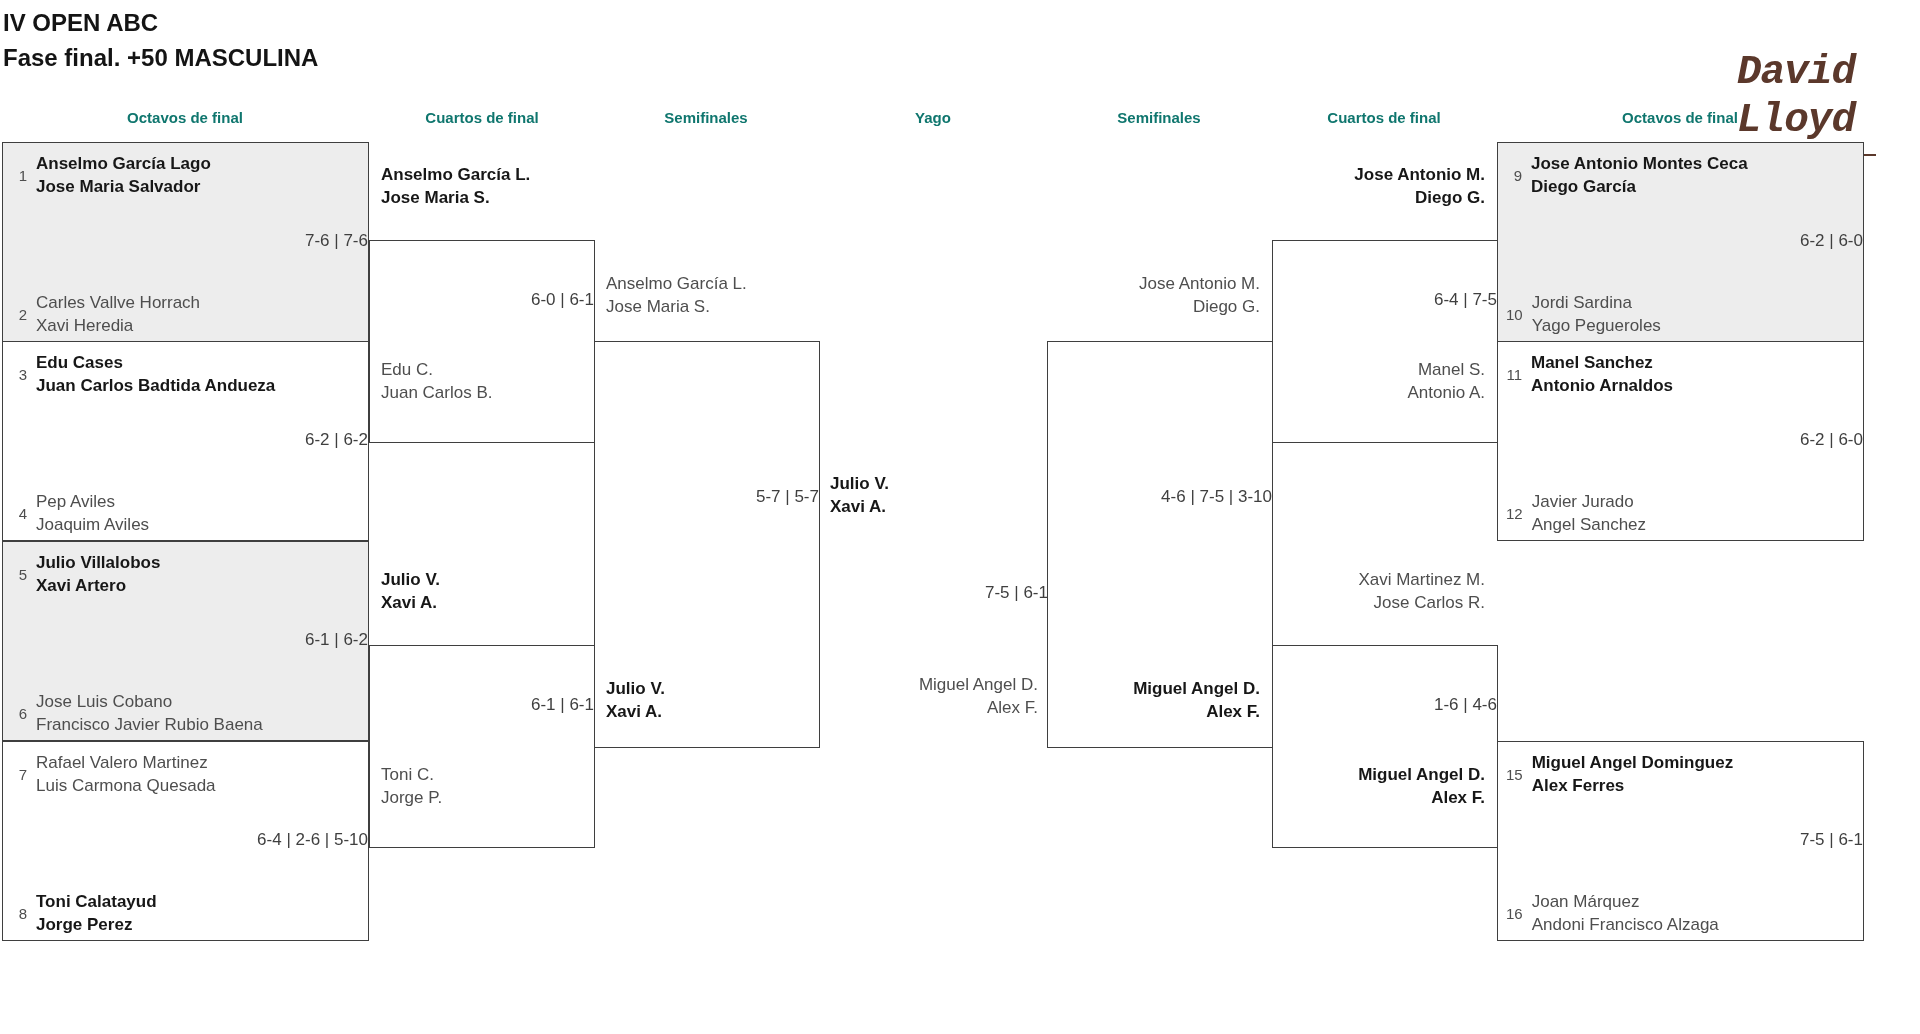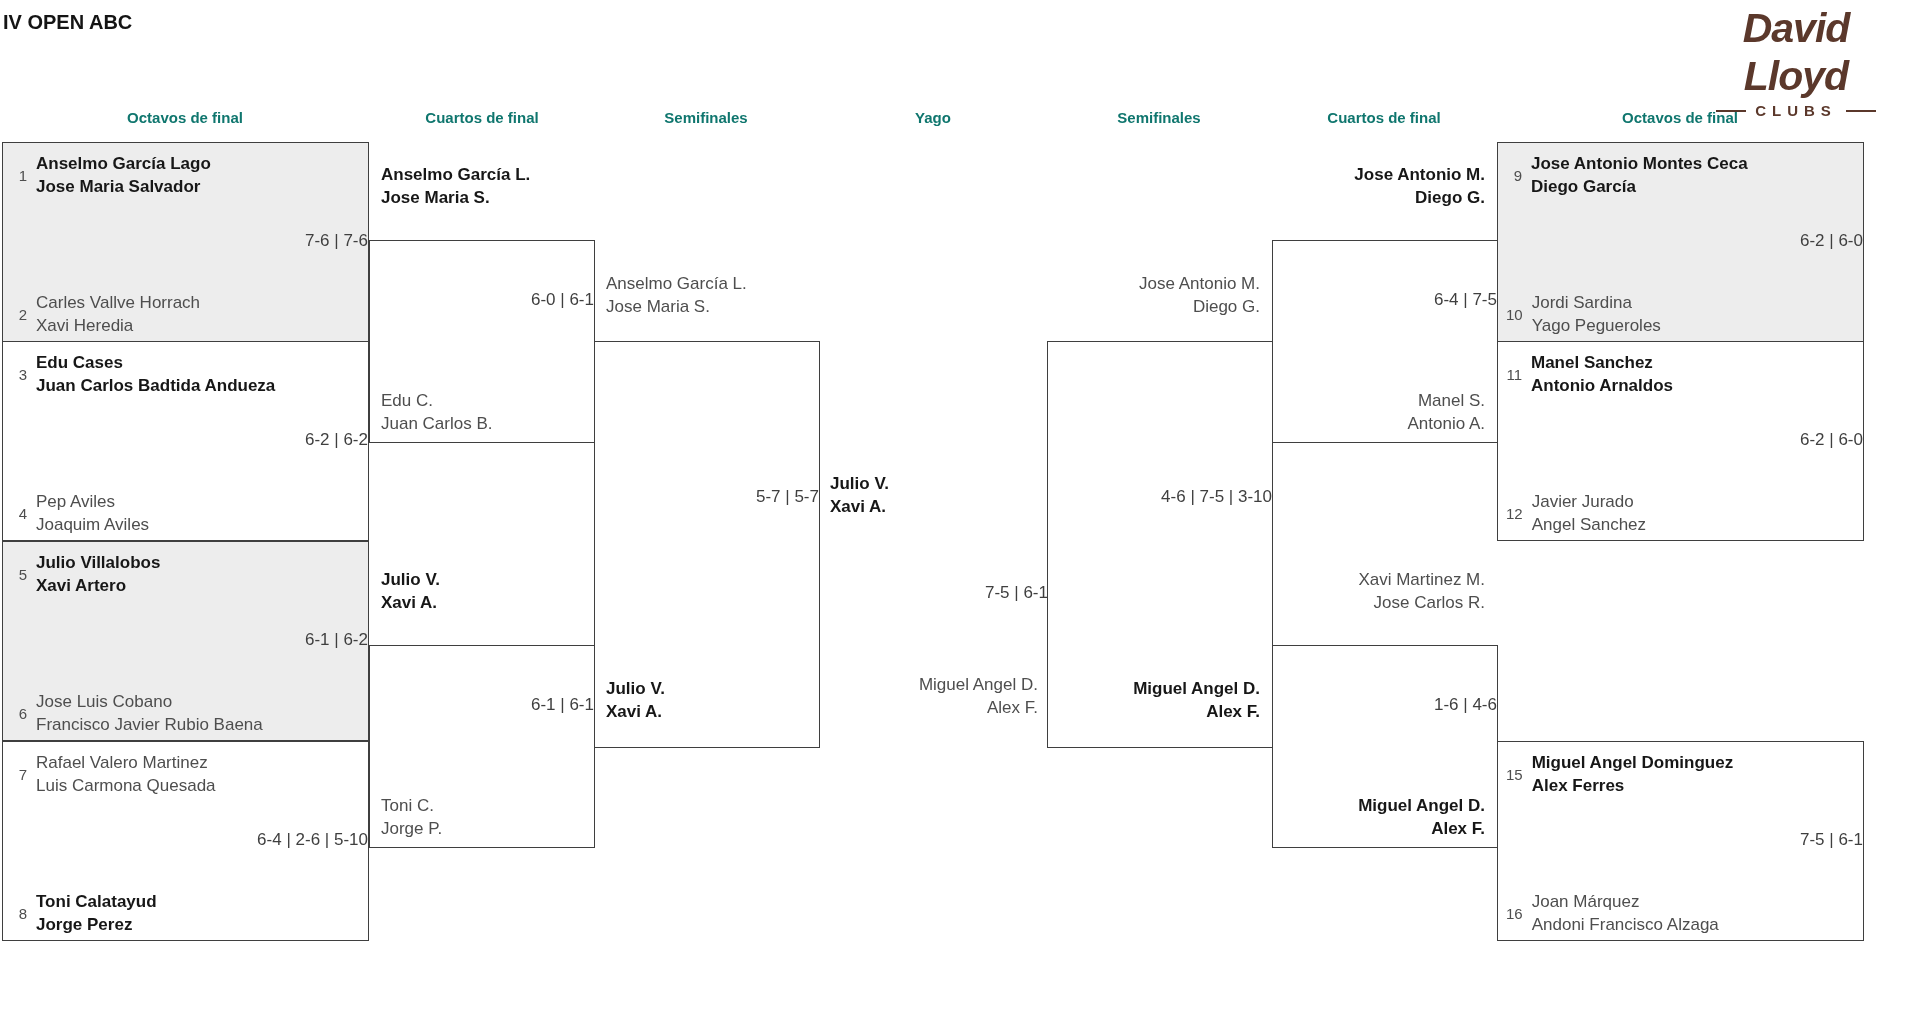--- a/index.html
+++ b/index.html
@@ -2,26 +2,26 @@
 <html><head>
 <meta charset="utf-8">
 <style>
   html,body{margin:0;padding:0;background:#ffffff;}
   body{width:1920px;height:1034px;position:relative;overflow:hidden;
        font-family:"Liberation Sans",sans-serif;color:#1a1a1a;}
 
   .stage{position:absolute;inset:0;}
 
   
-  .title{position:absolute;left:3px;top:5px;font-size:20px;line-height:35px;
+  .title{position:absolute;left:3px;top:5px;font-size:24px;line-height:35px;
          font-weight:600;color:#141414;white-space:nowrap;}
 
   .logo{position:absolute;top:4px;right:14px;width:220px;text-align:center;color:#5b382b;}
-  .logo-script{font-family:Liberation Sans, sans-serif;font-style:italic;font-weight:bold;
-               font-size:41px;line-height:48px;letter-spacing:-1px;}
+  .logo-script{font-family:Liberation Mono, monospace;font-style:italic;font-weight:bold;
+               font-size:41px;line-height:48px;letter-spacing:-1px;margin-top:44px;}
   .logo-clubs{margin-top:2px;display:flex;align-items:center;justify-content:center;gap:9px;
               font-size:15px;font-weight:bold;letter-spacing:6px;}
   .logo-line{width:30px;height:2px;background:#5b382b;}
 
   .rh{position:absolute;top:109px;width:240px;text-align:center;
       font-size:15px;font-weight:600;color:#0f766e;}
 
   
   .box{position:absolute;border:1px solid #3f3f3f;box-sizing:border-box;}
   .gray{background:#ededed;}
@@ -43,21 +43,21 @@
   .obox .pair1{top:9px;left:8px;}
   .obox .score{top:88px;}
   .obox .pair2{top:148px;left:8px;}
 
   
   .qbox{width:226px;height:203px;}
   .qbox-l{left:369px;}
   .qbox-r{left:1272px;}
   .qbox .pair1{top:-78px;left:11px;}
   .qbox .score{top:49px;}
-  .qbox .pair2{top:148px;left:11px;}
+  .qbox .pair2{top:117px;left:11px;}
 
   
   .sbox{width:226px;height:407px;}
   .sbox-l{left:594px;top:341px;}
   .sbox-r{left:1047px;top:341px;}
   .sbox .pair1{top:-70px;left:11px;}
   .sbox .score{top:145px;}
   .sbox .pair2{top:335px;left:11px;}
 
   
@@ -72,20 +72,21 @@
   .rside.obox .pair{left:8px;right:auto;text-align:left;}
   .rside.obox .names{align-items:flex-start;}
 </style>
 </head>
 <body>
 
 <div class="stage">
 
   <div class="title">
     <div>IV OPEN ABC</div>
+    <div>Fase final. +50 MASCULINA</div>
   </div>
 
   <div class="logo">
     <div class="logo-script">David Lloyd</div>
     <div class="logo-clubs">
       <span class="logo-line"></span>
       <span>CLUBS</span>
       <span class="logo-line"></span>
     </div>
   </div>

